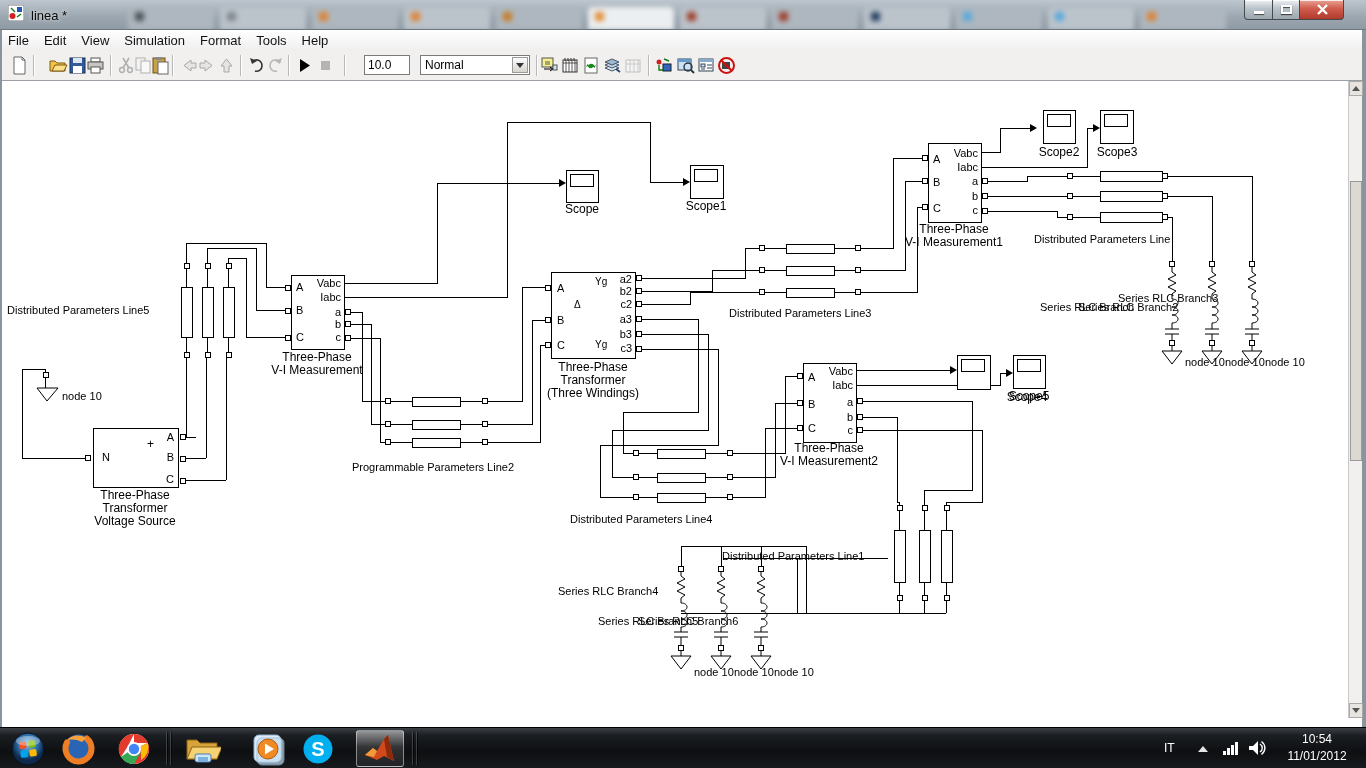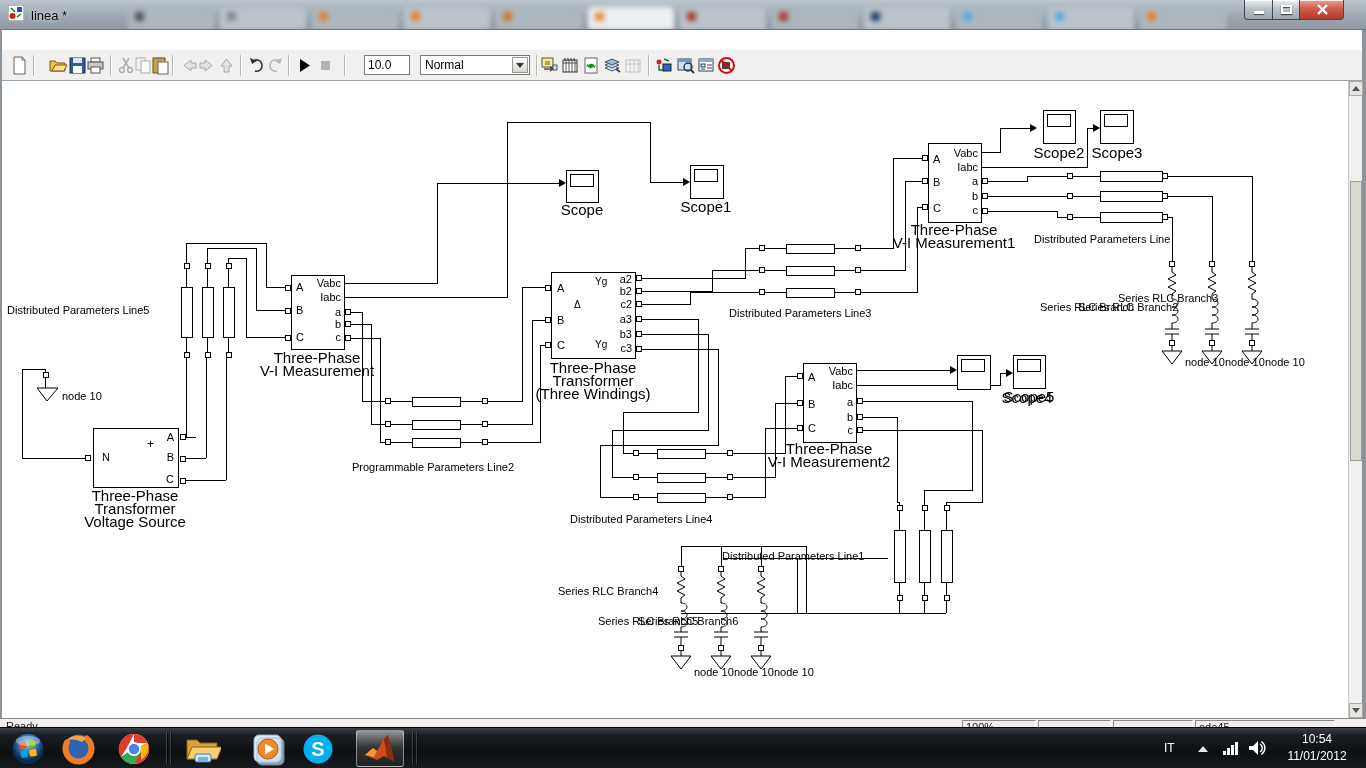--- a/index.html
+++ b/index.html
@@ -28,21 +28,21 @@
 .tb-select .arrowbox{position:absolute;right:1px;top:1px;width:16px;height:16px;background:linear-gradient(#fdfdfd,#d8d4cf);border:1px solid #9a9a9a;display:flex;align-items:center;justify-content:center}
 .tri-down{width:0;height:0;border-left:4px solid transparent;border-right:4px solid transparent;border-top:5px solid #333}
 
 .canvas{position:absolute;left:2px;top:81px;width:1346px;height:637px;background:#fff;overflow:hidden}
 .winborder{position:absolute;top:30px;width:2px;height:697px;background:#8a949d}
 .blk{position:absolute;background:#fff;border:1px solid #000;z-index:2}
 .scr{position:absolute;left:3px;top:3px;width:24px;height:13px;border:1px solid #000;background:#fff}
 .lineblk{position:absolute;background:#fff;border:1px solid #000;z-index:2}
 .plabel{position:absolute;font-size:11px;color:#000;line-height:11px;white-space:nowrap}
 .pr{right:3px}
-.cap{position:absolute;font-size:15px;color:#000;text-align:center;line-height:13px;z-index:2;white-space:nowrap}
+.cap{position:absolute;font-size:12px;color:#000;text-align:center;line-height:13px;z-index:2;white-space:nowrap}
 .llabel{position:absolute;font-size:11px;color:#000;line-height:12px;z-index:2;white-space:nowrap}
 svg.wires{position:absolute;left:-2px;top:-81px;width:1366px;height:768px;z-index:1}
 
 .vscroll{position:absolute;left:1348px;top:81px;width:14px;height:637px;background:#f2f0ee;border-left:1px solid #c8c8c8;z-index:3}
 .varrow{position:absolute;left:0;width:14px;height:15px;background:#e8e5e1;border:1px solid #aaa;display:flex;align-items:center;justify-content:center}
 .vthumb{position:absolute;left:1px;top:100px;width:12px;height:280px;background:#dcd8d2;border:1px solid #9a9a9a}
 
 .statusbar{position:absolute;left:0;top:718px;width:1366px;height:9px;background:#f1efed;border-top:1px solid #8a8a8a;overflow:hidden;font-size:11px;color:#222}
 .sfield{position:absolute;top:1px;height:12px;border:1px solid;border-color:#8a8a8a #fff #fff #8a8a8a;padding:0 3px;overflow:hidden}
 
@@ -114,20 +114,29 @@
     <div class="wbtn" style="left:1272px;width:28px">
         <div class="glyph-max"></div>
       </div>
     <div class="wbtn close" style="left:1299px;width:45px">
       <svg width="45" height="19" viewBox="0 0 45 19">
           <path d="M18,5 L27,14 M27,5 L18,14" stroke="#fff" stroke-width="2.4"></path>
         </svg>
     </div>
   </div>
 
+  <div class="menubar">
+    <span>File</span>
+    <span>Edit</span>
+    <span>View</span>
+    <span>Simulation</span>
+    <span>Format</span>
+    <span>Tools</span>
+    <span>Help</span>
+  </div>
 
   <div class="toolbar"></div>
   <span class="ticon" style="left:10px">
     <svg width="19" height="19" viewBox="0 0 19 19">
         <path d="M4,1 h8 l3,3 v14 h-11 z" fill="#fff" stroke="#666"></path>
         <path d="M12,1 v3 h3" fill="none" stroke="#666"></path>
       </svg></span>
   <div class="tsep" style="left:33px"></div>
   <span class="ticon" style="left:49px">
     <svg width="19" height="19" viewBox="0 0 19 19">
@@ -569,27 +578,20 @@
   <div class="vscroll">
     <div class="varrow" style="top:0">
         <div style="width:0;height:0;border-left:4px solid transparent;border-right:4px solid transparent;border-bottom:5px solid #555"></div>
       </div>
     <div class="vthumb"></div>
     <div class="varrow" style="top:622px">
         <div style="width:0;height:0;border-left:4px solid transparent;border-right:4px solid transparent;border-top:5px solid #555"></div>
       </div>
   </div>
 
-  <div class="statusbar">
-    <span style="position:absolute;left:6px;top:1px">Ready</span>
-    <span class="sfield" style="left:962px;width:74px">100%</span>
-    <span class="sfield" style="left:1038px;width:73px"></span>
-    <span class="sfield" style="left:1113px;width:80px"></span>
-    <span class="sfield" style="left:1195px;width:140px">ode45</span>
-  </div>
 
   <div class="taskbar">
     <div class="titem" style="left:6px">
       <svg width="36" height="36" viewBox="0 0 36 36">
         <defs>
             <radialGradient id="orb" cx="50%" cy="35%">
               <stop offset="0%" stop-color="#7fc3ee"></stop>
               <stop offset="60%" stop-color="#2d6da8"></stop>
               <stop offset="100%" stop-color="#0d2a4d"></stop>
             </radialGradient>

